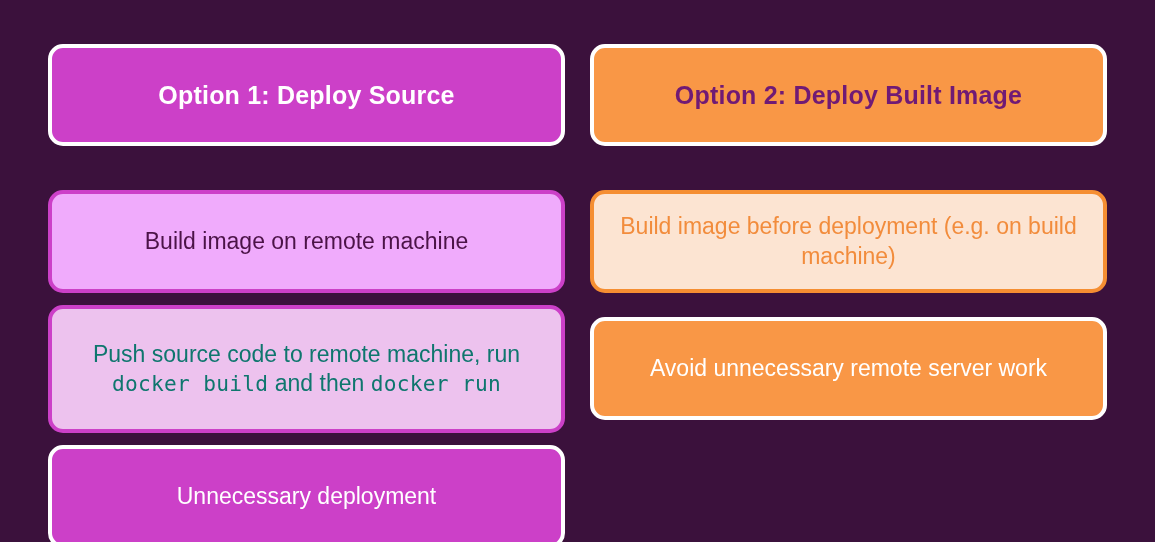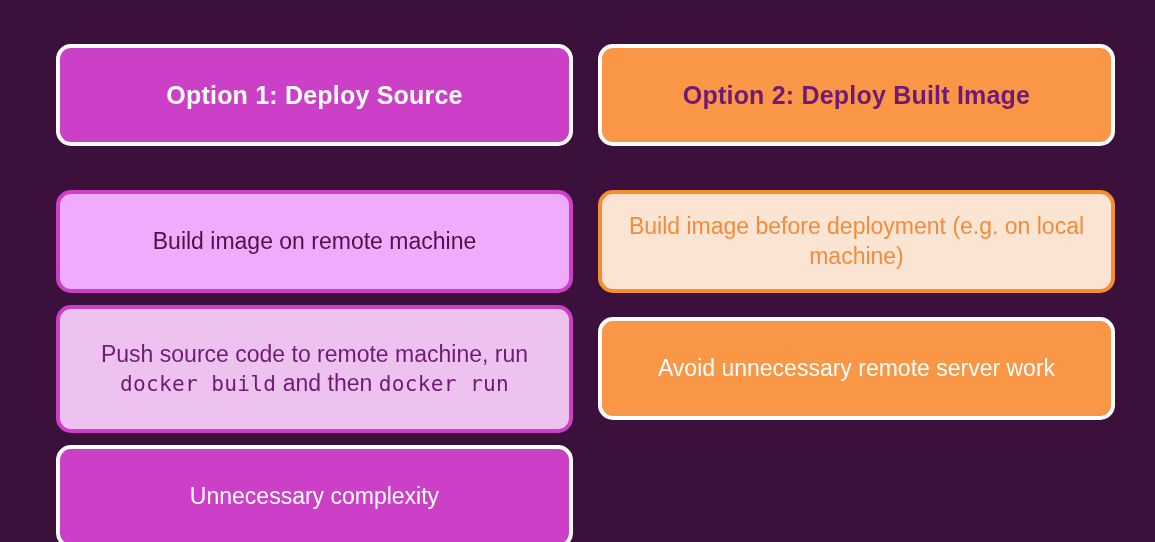--- a/index.html
+++ b/index.html
@@ -38,21 +38,20 @@
     box-sizing: border-box;
     width: 100%;
     border-radius: 15px;
     border: 4px solid transparent;
     display: flex;
     align-items: center;
     justify-content: center;
     text-align: center;
     padding: 20px 22px;
     line-height: 1.28;
-    margin-left: 8px;
   }
 
   
   .card.header {
     height: 102px;
     font-size: 25px;
     font-weight: bold;
     letter-spacing: 0.2px;
   }
   .col-left  .card.header { background: #cc40c8; border-color: #ffffff; color: #ffffff; }
@@ -100,38 +99,38 @@
     <div class="card header" style="background-color: rgb(204, 64, 200);">
       <span class="card-text">Option 1: Deploy Source</span>
     </div>
     <div class="gap-lg"></div>
 
     <div class="card body-card body-1" style="background-color: #f0abfc; color: rgb(75, 19, 71); border-color: rgb(204, 64, 200); text-align: center;">
       <span class="card-text">Build image on remote machine</span>
     </div>
     <div class="gap-sm"></div>
 
-    <div class="card body-card body-2" style="background-color: rgb(237, 194, 238); color: #701a75; border-color: rgb(204, 64, 200); justify-content: center;">
+    <div class="card body-card body-2" style="background-color: rgb(237, 194, 238); color: #0f766e; border-color: rgb(204, 64, 200); justify-content: center;">
       <span class="card-text">Push source code to remote machine, run <code class="code-span">docker build</code> and then <code class="code-span">docker run</code></span>
     </div>
     <div class="gap-sm"></div>
 
     <div class="card benefit" style="background-color: rgb(204, 64, 200);">
-      <span class="card-text">Unnecessary complexity</span>
+      <span class="card-text">Unnecessary deployment</span>
     </div>
   </div>
 
   <div class="column col-right">
     <div class="card header" style="background-color: rgb(249, 151, 70);">
       <span class="card-text">Option 2: Deploy Built Image</span>
     </div>
     <div class="gap-lg"></div>
 
     <div class="card body-card body-1" style="background-color: rgb(252, 228, 210); color: rgb(242, 140, 60);">
-      <span class="card-text">Build image before deployment (e.g. on local machine)</span>
+      <span class="card-text">Build image before deployment (e.g. on build machine)</span>
     </div>
     <div class="gap-sm"></div>
 
     <div class="gap-sm"></div>
 
     <div class="card benefit" style="background-color: rgb(249, 151, 70);">
       <span class="card-text">Avoid unnecessary remote server work</span>
     </div>
   </div>
 

